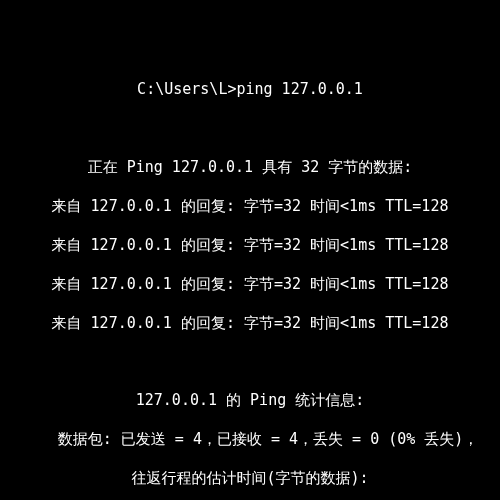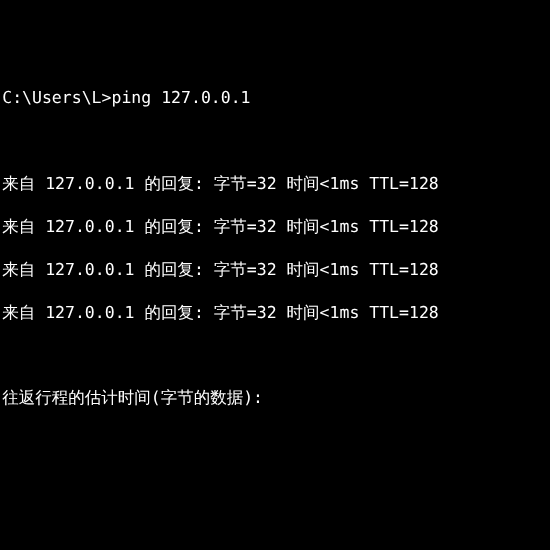--- a/index.html
+++ b/index.html
@@ -14,43 +14,47 @@
       font-size: 15px;
       line-height: 1.3;
       width: 500px;
       height: 500px;
       overflow: hidden;
       padding: 2px;
       white-space: pre;
     }
     .line {
       white-space: pre;
+      text-align: center;
     }
     .prompt {
       display: inline;
     }
     @keyframes blink {
       50% { opacity: 0; }
     }
     .blank {
       height: 19px;
     }
   </style>
 </head>
 <body>
 
 
 
 <div><div class="line"><span class="prompt">C:\Users\L&gt;</span><span>ping 127.0.0.1</span></div>
 <div class="blank"></div>
+<div class="line">正在 Ping 127.0.0.1 具有 32 字节的数据:</div>
 <div class="line">来自 127.0.0.1 的回复: 字节=32 时间&lt;1ms TTL=128</div>
 <div class="line">来自 127.0.0.1 的回复: 字节=32 时间&lt;1ms TTL=128</div>
 <div class="line">来自 127.0.0.1 的回复: 字节=32 时间&lt;1ms TTL=128</div>
 <div class="line">来自 127.0.0.1 的回复: 字节=32 时间&lt;1ms TTL=128</div>
 <div class="blank"></div>
+<div class="line">127.0.0.1 的 Ping 统计信息:</div>
+<div class="line">    数据包: 已发送 = 4，已接收 = 4，丢失 = 0 (0% 丢失)，</div>
 <div class="line">往返行程的估计时间(字节的数据):</div>
 
 
 
 
 
 
 
 
 

